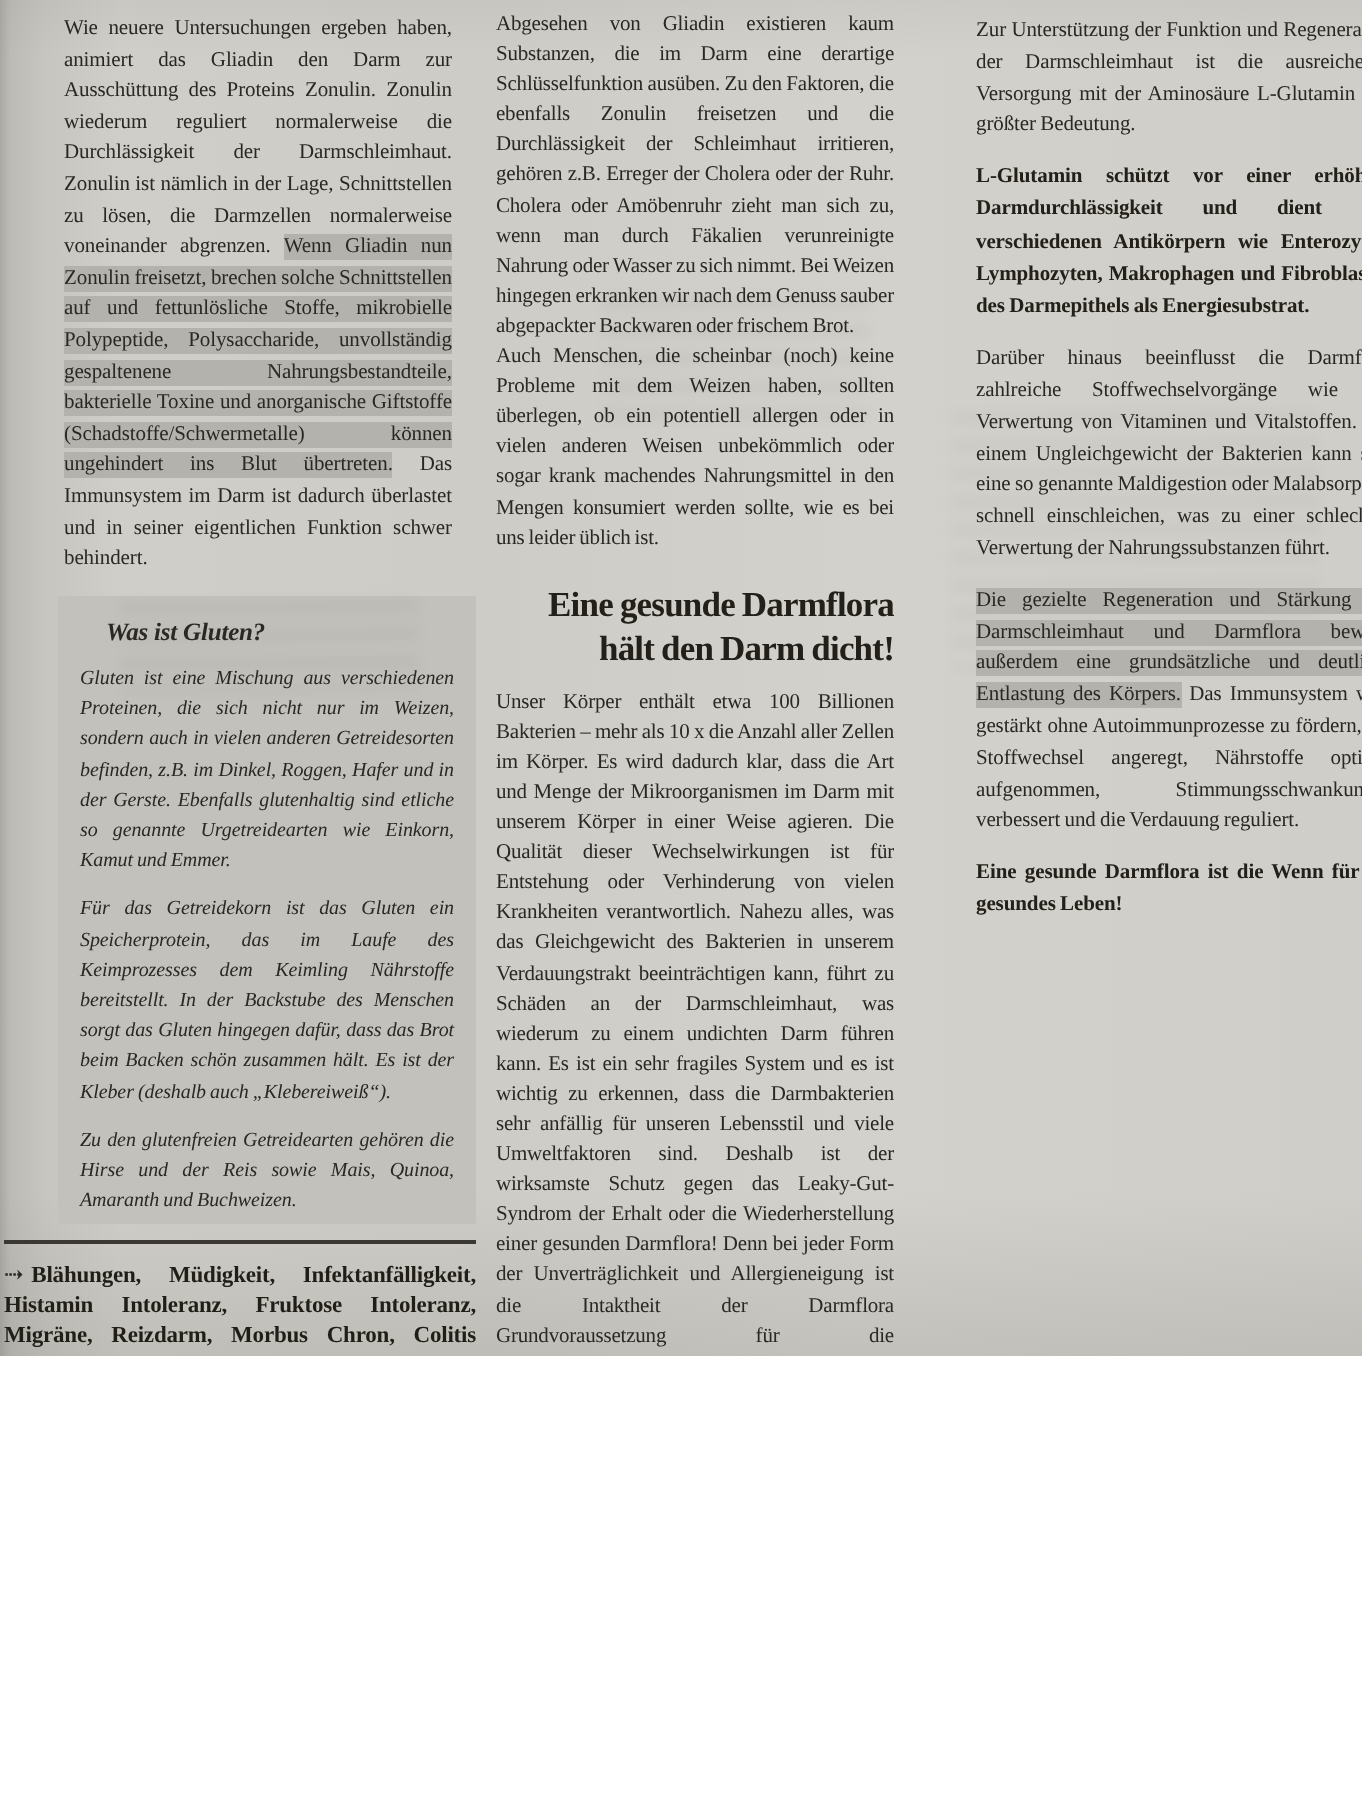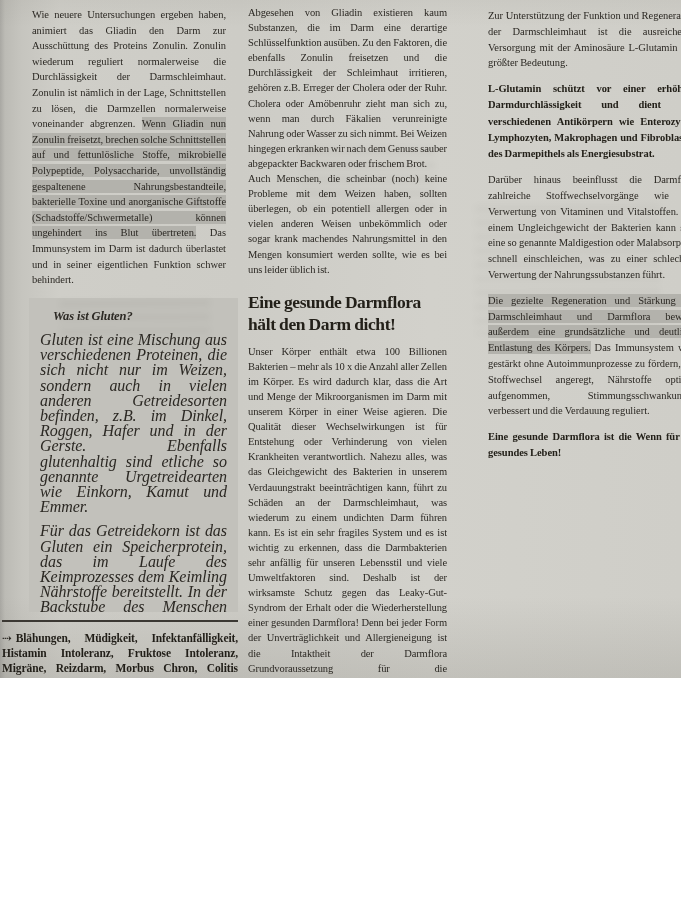--- a/index.html
+++ b/index.html
@@ -18,33 +18,33 @@
   
   #col1-top{left:32px;top:7px;width:194px;height:286px;overflow:hidden;}
   .hl{background:#b3b2ac;box-decoration-break:clone;-webkit-box-decoration-break:clone;padding:1px 0;}
   
   #gluten-box{
     position:absolute;left:29px;top:298px;width:209px;height:314px;
     box-sizing:border-box;background:#c2c1bb;padding:8px 11px 8px 11px;
     font-style:italic;z-index:1;overflow:hidden;
   }
   #gluten-box .box-title{font-weight:bold;font-size:12.5px;line-height:16px;margin:2px 0 8px 13px;letter-spacing:-0.1px;}
-  #gluten-box p{margin:0 0 9px 0;font-size:16px;line-height:15.2px;text-align:justify;letter-spacing:-0.05px;word-spacing:-0.4px;}
+  #gluten-box p{margin:0 0 9px 0;font-size:10px;line-height:15.2px;text-align:justify;letter-spacing:-0.05px;word-spacing:-0.4px;}
   
   #col1-bottom{left:2px;top:620px;width:236px;border-top:2px solid #3b3833;padding-top:9px;}
   #col1-bottom p{font-size:11.5px;line-height:14.9px;margin:0 0 9px 0;letter-spacing:-0.1px;word-spacing:-0.4px;}
   #col1-bottom .bold-item{font-weight:bold;color:#211e18;}
   .arrow{font-weight:bold;margin-right:4px;letter-spacing:0;}
   #col1-bottom-rule{position:absolute;left:2px;top:889px;width:234px;height:2px;background:#3b3833;z-index:1;}
   
   #col2{left:248px;top:5px;width:199px;height:888px;overflow:hidden;}
   #col2 p{margin:0;font-size:10.5px;line-height:15.1px;letter-spacing:-0.1px;word-spacing:-0.5px;}
   #col2 .section-heading{
     font-size:17.5px;line-height:22px;font-weight:bold;color:#232019;
-    text-align:left;margin:14px 0 9px 0;letter-spacing:-0.4px;word-spacing:-0.5px;
+    text-align:right;margin:14px 0 9px 0;letter-spacing:-0.4px;word-spacing:-0.5px;
   }
   
   #col3{left:488px;top:8px;width:209px;}
   #col3 p{margin:0 0 10px 0;font-size:10.5px;line-height:15.8px;letter-spacing:-0.05px;word-spacing:-0.4px;}
   #col3 .bold-para{font-weight:bold;color:#232019;line-height:16.2px;}
   
   .bleed{
     position:absolute;pointer-events:none;
     background:repeating-linear-gradient(180deg, rgba(86,84,78,0.55) 0 7px, rgba(86,84,78,0) 7px 14px);
     filter:blur(3px);

